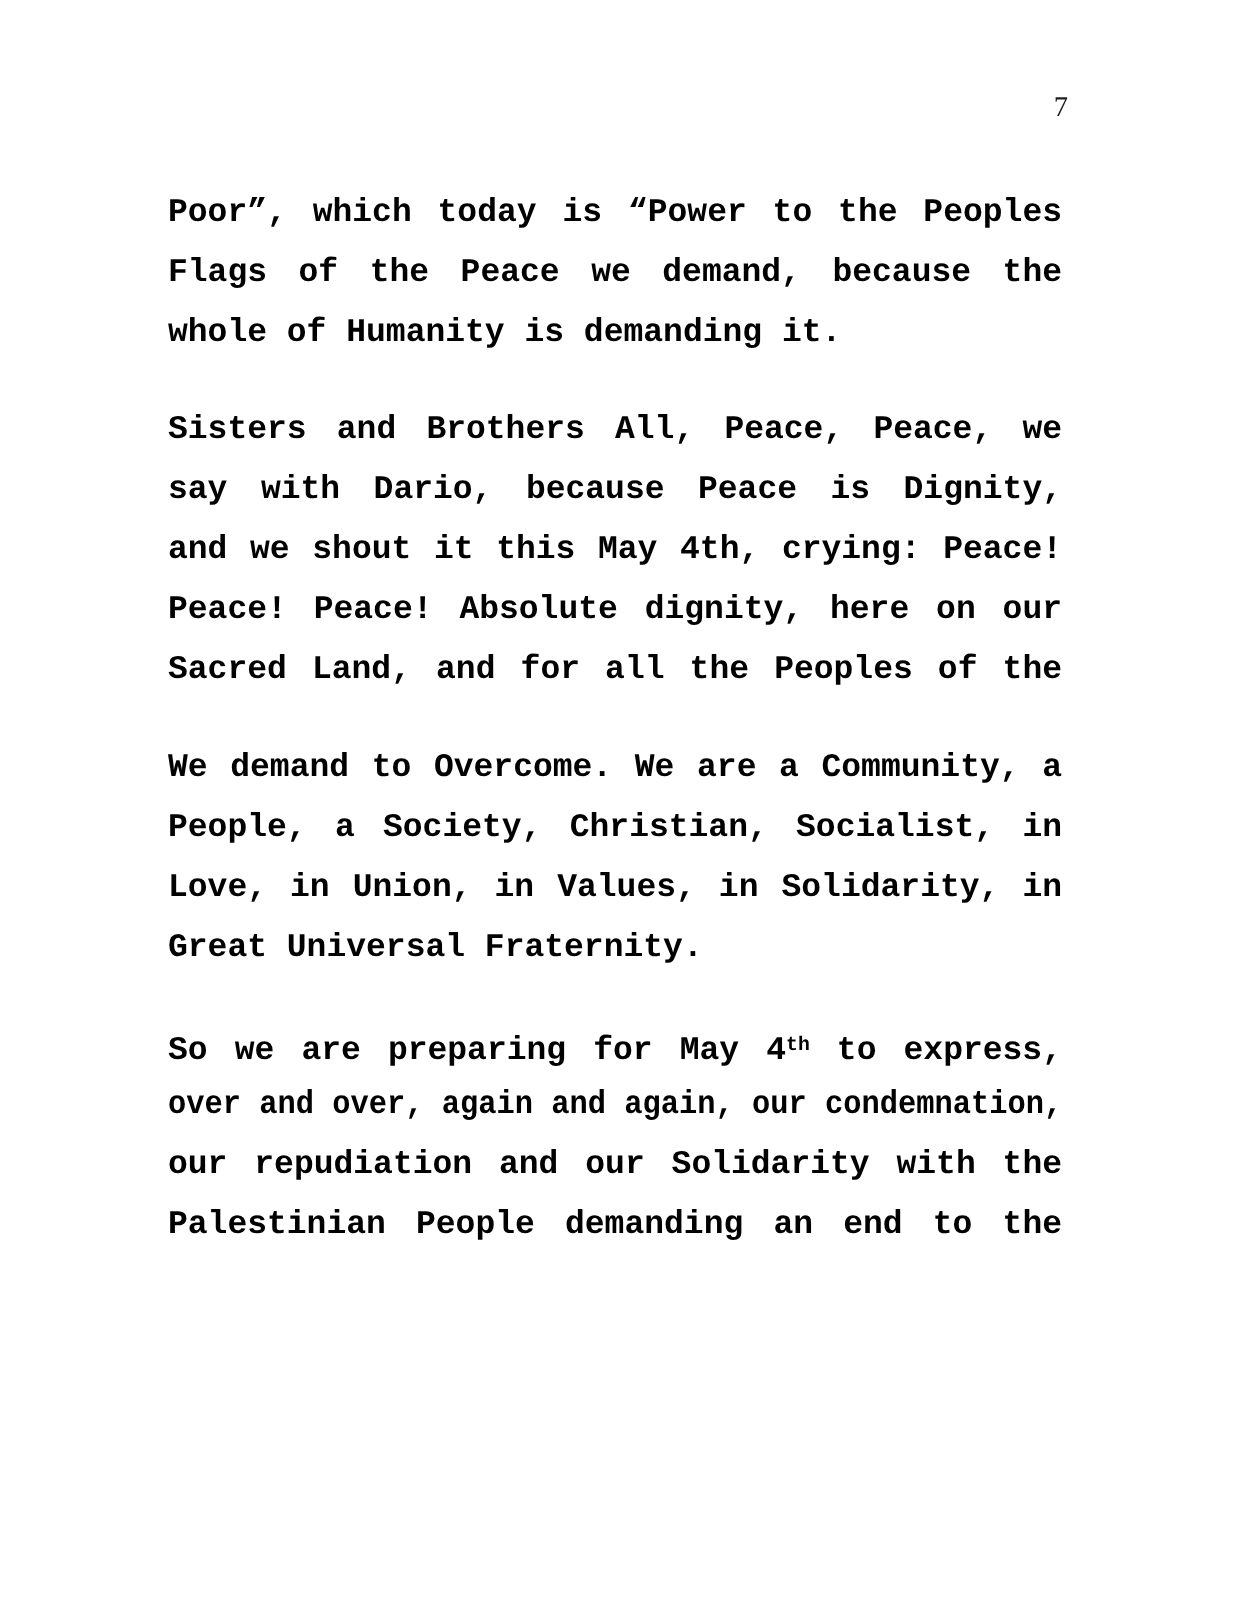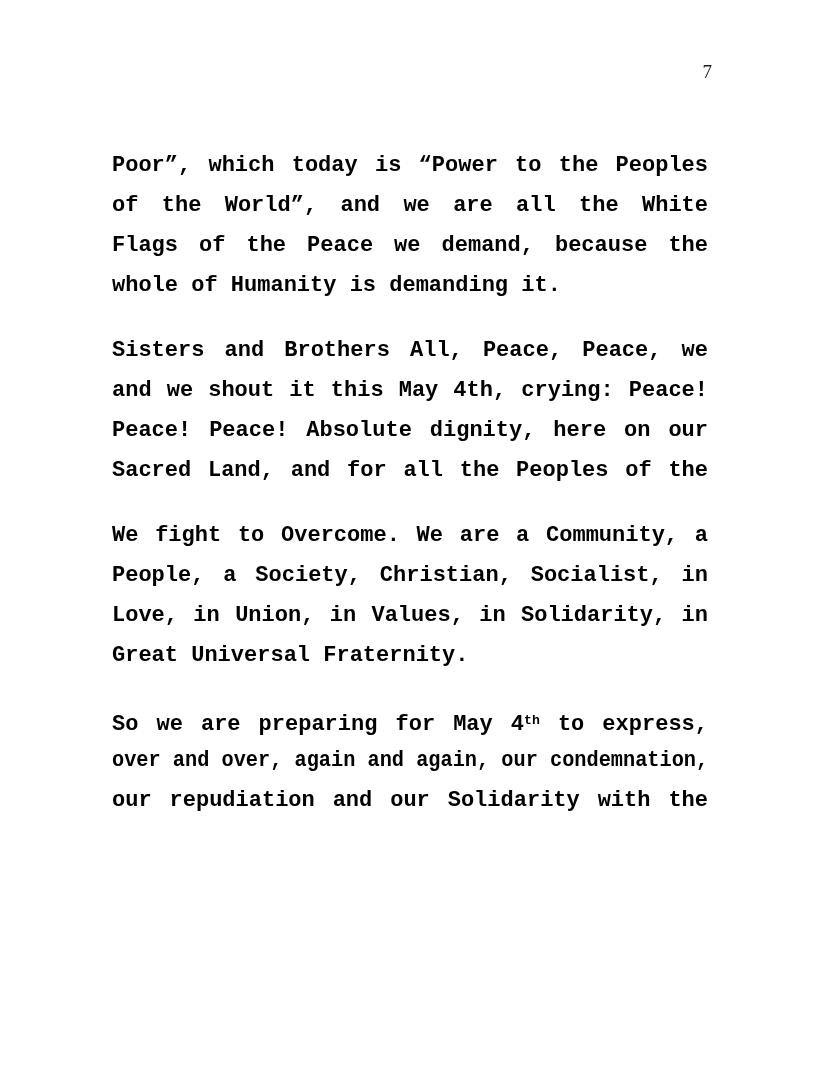--- a/index.html
+++ b/index.html
@@ -27,21 +27,20 @@
     color: #1c1c1c;
   }
   .content {
     position: absolute;
     left: 112px;
     top: 122px;
     width: 596px;
     font-size: 22px;
     line-height: 40px;
     letter-spacing: 0;
-    margin-top: 24px;
   }
   .paragraph {
     margin: 0 0 25px 0;
   }
   .line {
     text-align: justify;
     text-align-last: justify;
     height: 40px;
     overflow: visible;
   }
@@ -64,35 +63,36 @@
   }
 </style>
 </head>
 <body>
 
 <div class="page">
   <div class="pagenum">7</div>
   <div class="content">
       <div class="paragraph">
         <div class="line">Poor”, which today is “Power to the Peoples</div>
-        <div class="line">of the World”, and we are all the White</div>
         <div class="line">Flags of the Peace we demand, because the</div>
         <div class="line lastline">whole of Humanity is demanding it.</div>
       </div>
       <div class="paragraph">
         <div class="line">Sisters and Brothers All, Peace, Peace, we</div>
+        <div class="line">say with Dario, because Peace is Dignity,</div>
         <div class="line">and we shout it this May 4th, crying: Peace!</div>
         <div class="line">Peace! Peace! Absolute dignity, here on our</div>
         <div class="line">Sacred Land, and for all the Peoples of the</div>
       </div>
       <div class="paragraph">
-        <div class="line">We fight to Overcome. We are a Community, a</div>
+        <div class="line">We demand to Overcome. We are a Community, a</div>
         <div class="line">People, a Society, Christian, Socialist, in</div>
         <div class="line">Love, in Union, in Values, in Solidarity, in</div>
         <div class="line lastline">Great Universal Fraternity.</div>
       </div>
       <div class="paragraph">
         <div class="line"><span>So we are preparing for May 4</span><span class="sup">th</span><span> to express,</span></div>
         <div class="line condensed">over and over, again and again, our condemnation,</div>
         <div class="line">our repudiation and our Solidarity with the</div>
+        <div class="line">Palestinian People demanding an end to the</div>
       </div>
     </div>
 </div>
 
 </body></html>

